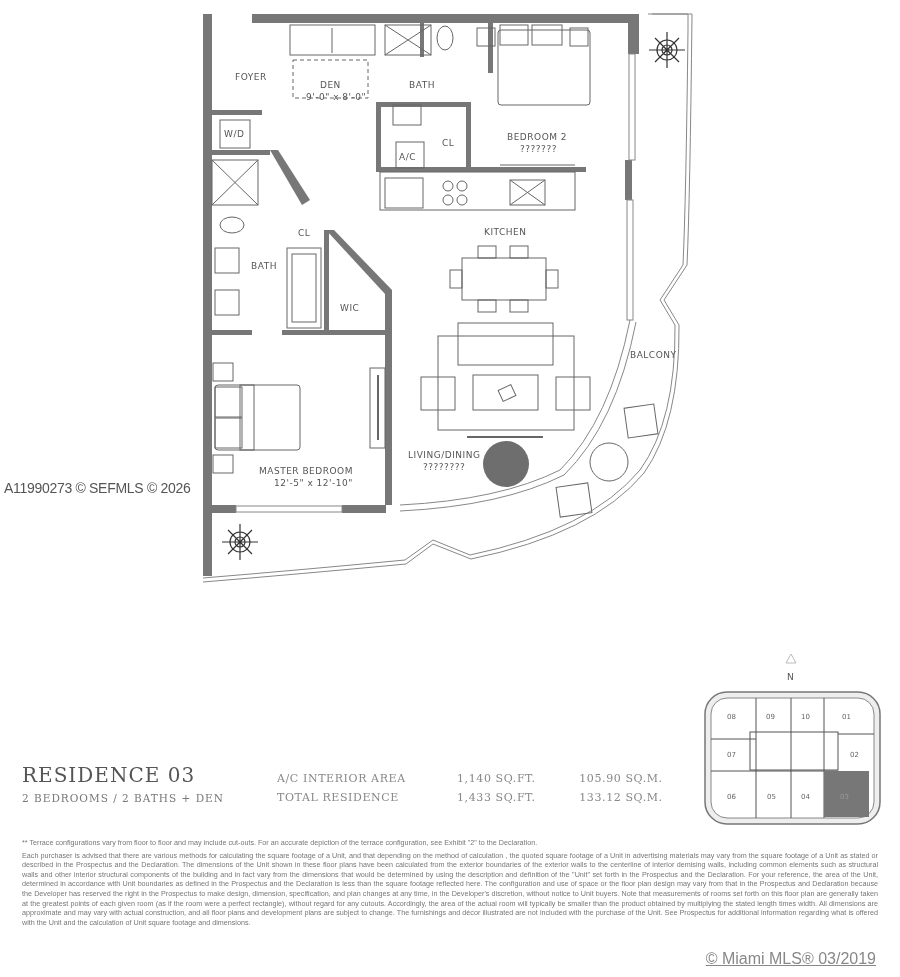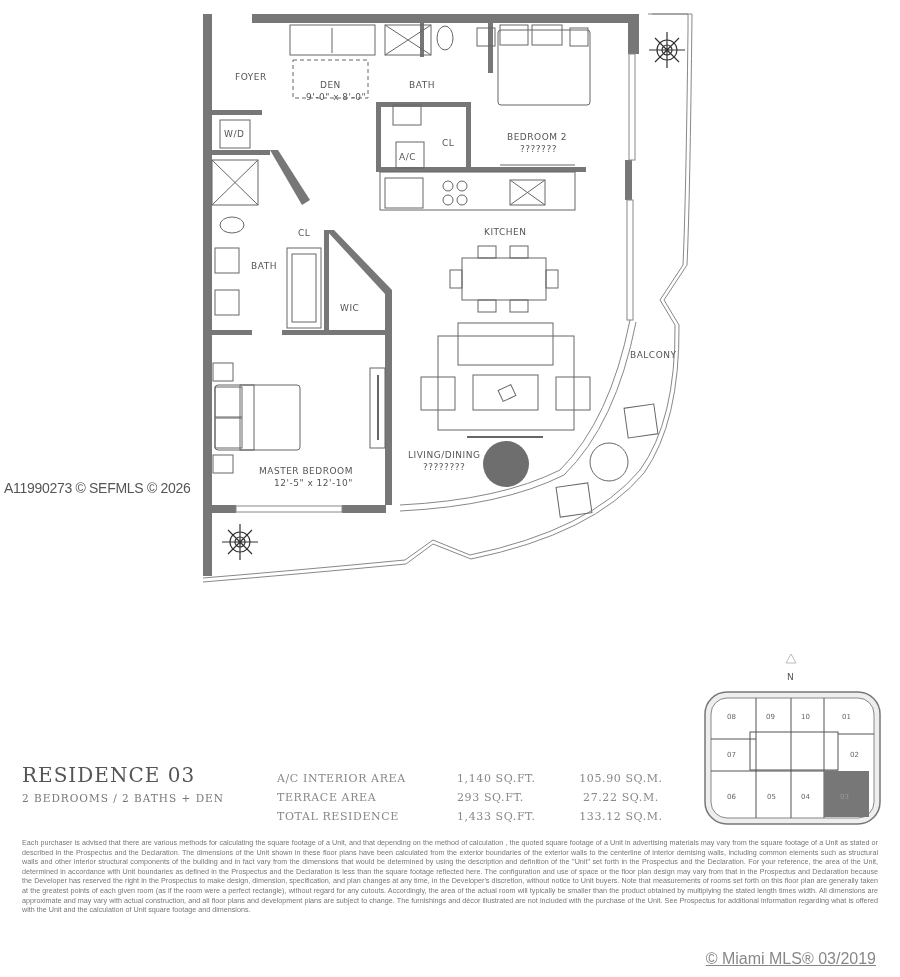--- a/index.html
+++ b/index.html
@@ -169,25 +169,20 @@
 <div class="title">RESIDENCE 03</div>
 <div class="subtitle">2 BEDROOMS / 2 BATHS + DEN</div>
 
 <div class="areas">
   <div class="area-row">
     <span class="lbl">A/C INTERIOR AREA</span>
     <span class="sqft">1,140 SQ.FT.</span>
     <span class="sqm">105.90 SQ.M.</span>
   </div>
   <div class="area-row">
-    <span class="lbl">TERRACE AREA</span>
-    <span class="sqft">293 SQ.FT.</span>
-    <span class="sqm">27.22 SQ.M.</span>
-  </div>
-  <div class="area-row">
     <span class="lbl">TOTAL RESIDENCE</span>
     <span class="sqft">1,433 SQ.FT.</span>
     <span class="sqm">133.12 SQ.M.</span>
   </div>
 </div>
 
 <svg class="keyplan" width="200" height="180" viewBox="0 0 200 180" xmlns="http://www.w3.org/2000/svg">
   <polygon points="96,4 91,13 101,13" fill="none" stroke="#bbb" stroke-width="1"></polygon>
   <text x="92" y="30" font-family="DejaVu Sans, sans-serif" font-size="9" fill="#555">N</text>
   <rect x="10" y="42" width="175" height="132" rx="22" fill="#eee" stroke="#777" stroke-width="1.5"></rect>
@@ -211,16 +206,17 @@
     <text x="32" y="107">07</text>
     <text x="155" y="107">02</text>
     <text x="32" y="149">06</text>
     <text x="72" y="149">05</text>
     <text x="106" y="149">04</text>
     <text x="145" y="149" fill="#999">03</text>
   </g>
 </svg>
 
 <div class="disclaimer">
+  <p>** Terrace configurations vary from floor to floor and may include cut-outs. For an accurate depiction of the terrace configuration, see Exhibit "2" to the Declaration.</p>
   <p>Each purchaser is advised that there are various methods for calculating the square footage of a Unit, and that depending on the method of calculation , the quoted square footage of a Unit in advertising materials may vary from the square footage of a Unit as stated or described in the Prospectus and the Declaration. The dimensions of the Unit shown in these floor plans have been calculated from the exterior boundaries of the exterior walls to the centerline of interior demising walls, including common elements such as structural walls and other interior structural components of the building and in fact vary from the dimensions that would be determined by using the description and definition of the "Unit" set forth in the Prospectus and the Declaration. For your reference, the area of the Unit, determined in accordance with Unit boundaries as defined in the Prospectus and the Declaration is less than the square footage reflected here. The configuration and use of space or the floor plan design may vary from that in the Prospectus and Declaration because the Developer has reserved the right in the Prospectus to make design, dimension, specification, and plan changes at any time, in the Developer's discretion, without notice to Unit buyers. Note that measurements of rooms set forth on this floor plan are generally taken at the greatest points of each given room (as if the room were a perfect rectangle), without regard for any cutouts. Accordingly, the area of the actual room will typically be smaller than the product obtained by multiplying the stated length times width. All dimensions are approximate and may vary with actual construction, and all floor plans and development plans are subject to change. The furnishings and décor illustrated are not included with the purchase of the Unit. See Prospectus for additional information regarding what is offered with the Unit and the calculation of Unit square footage and dimensions.</p>
 </div>
 
 <div class="copyright">© Miami MLS® 03/2019</div>
 
 </body></html>

